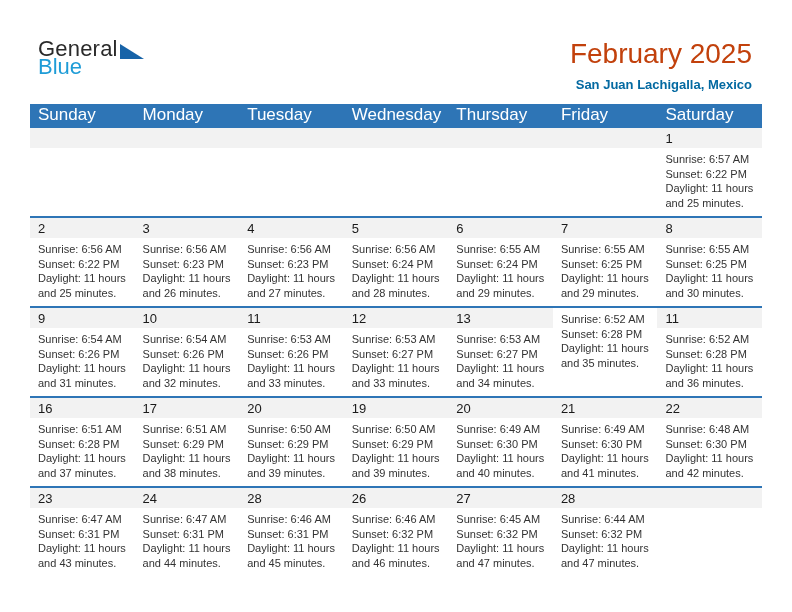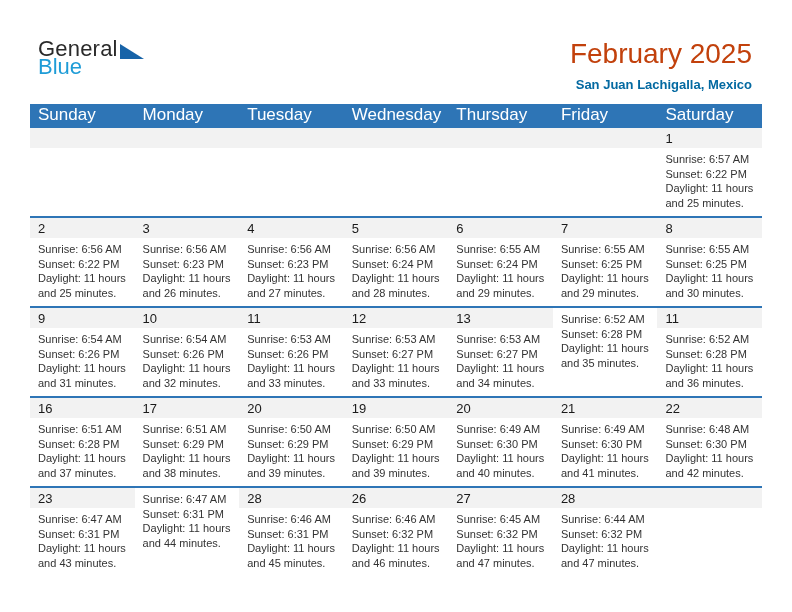--- a/index.html
+++ b/index.html
@@ -269,20 +269,21 @@
         <div class="week-row">
           <div class="day-cell">
             <div class="day-num">23</div>
             <div class="day-text">
               <div>Sunrise: 6:47 AM</div>
               <div>Sunset: 6:31 PM</div>
               <div>Daylight: 11 hours and 43 minutes.</div>
             </div>
           </div>
           <div class="day-cell">
+            <div class="day-num">24</div>
             <div class="day-text">
               <div>Sunrise: 6:47 AM</div>
               <div>Sunset: 6:31 PM</div>
               <div>Daylight: 11 hours and 44 minutes.</div>
             </div>
           </div>
           <div class="day-cell">
             <div class="day-num">28</div>
             <div class="day-text">
               <div>Sunrise: 6:46 AM</div>

